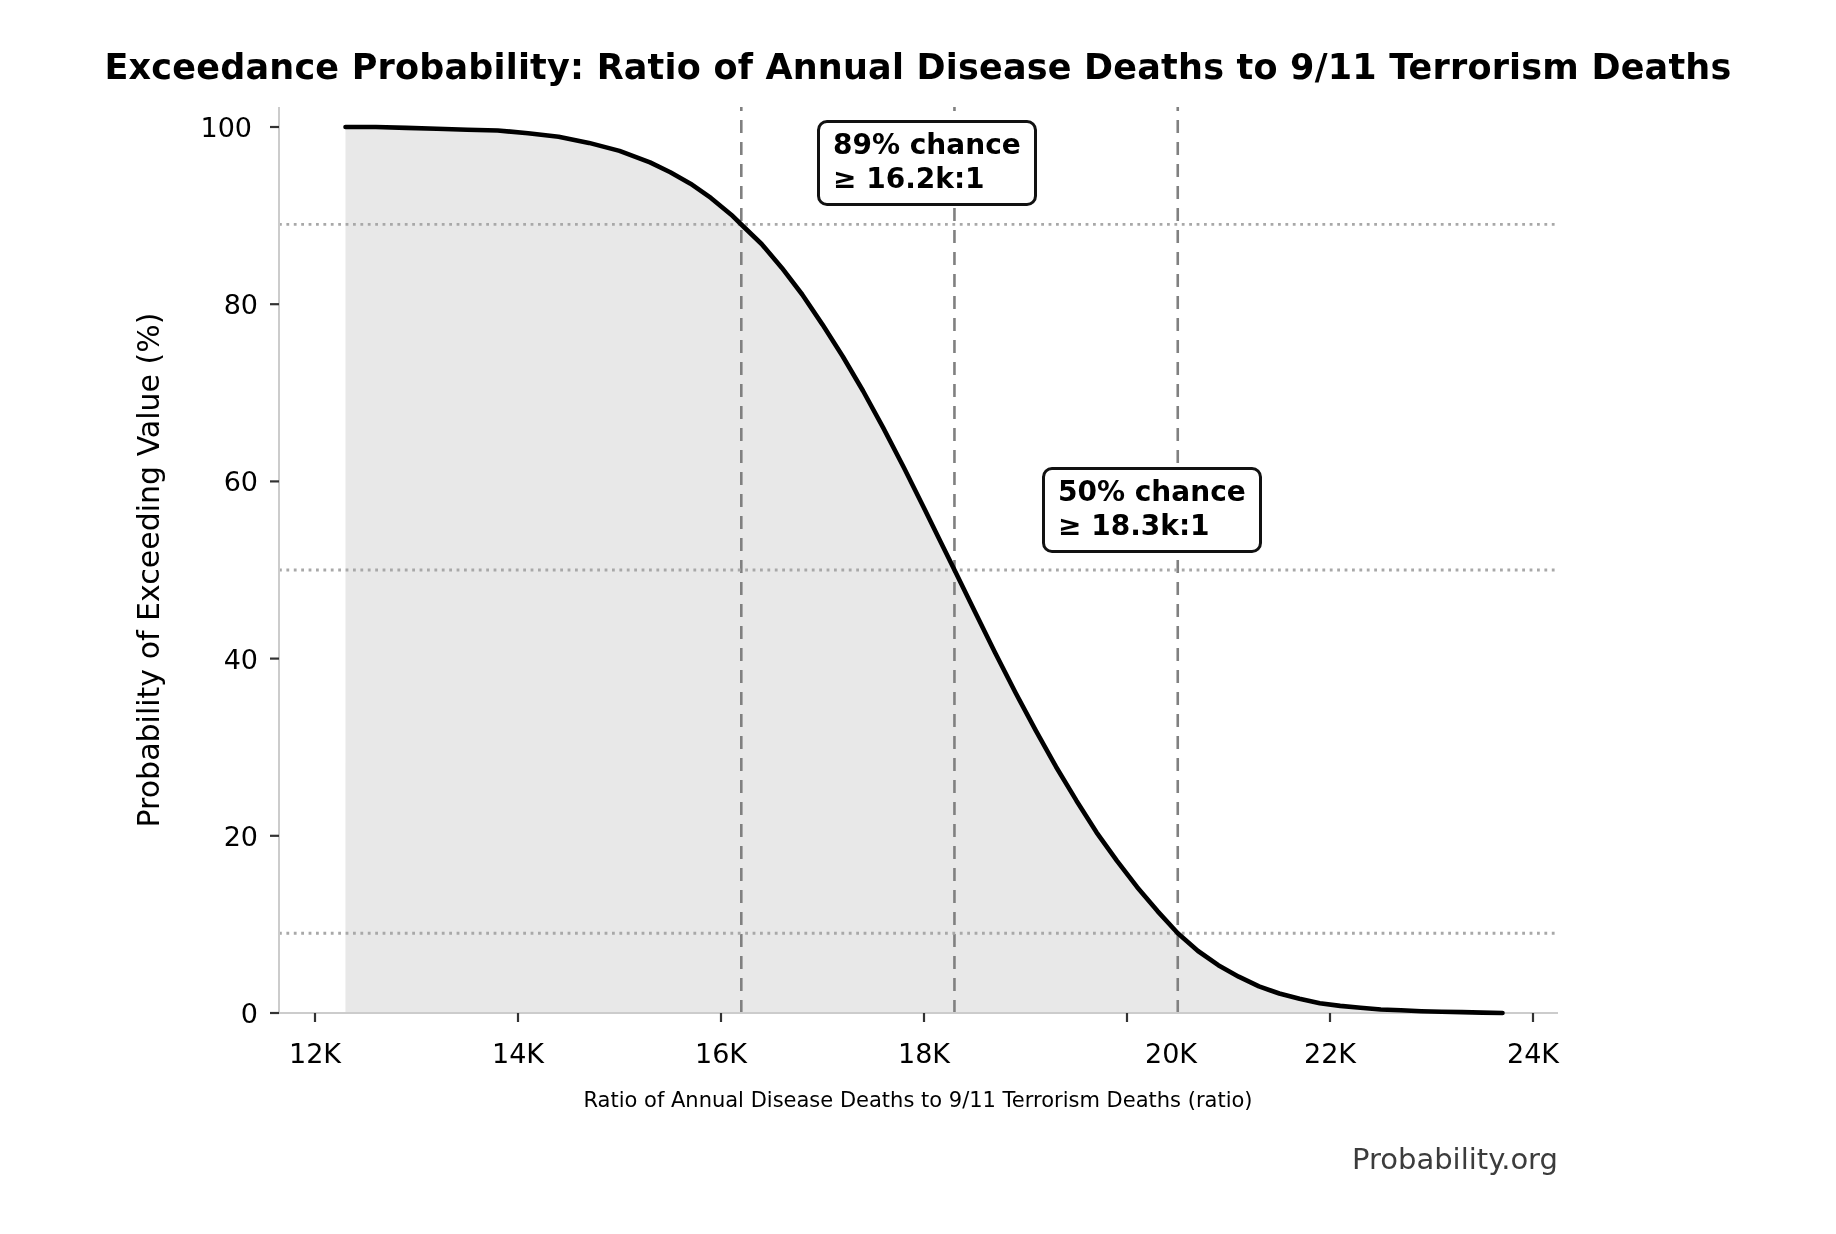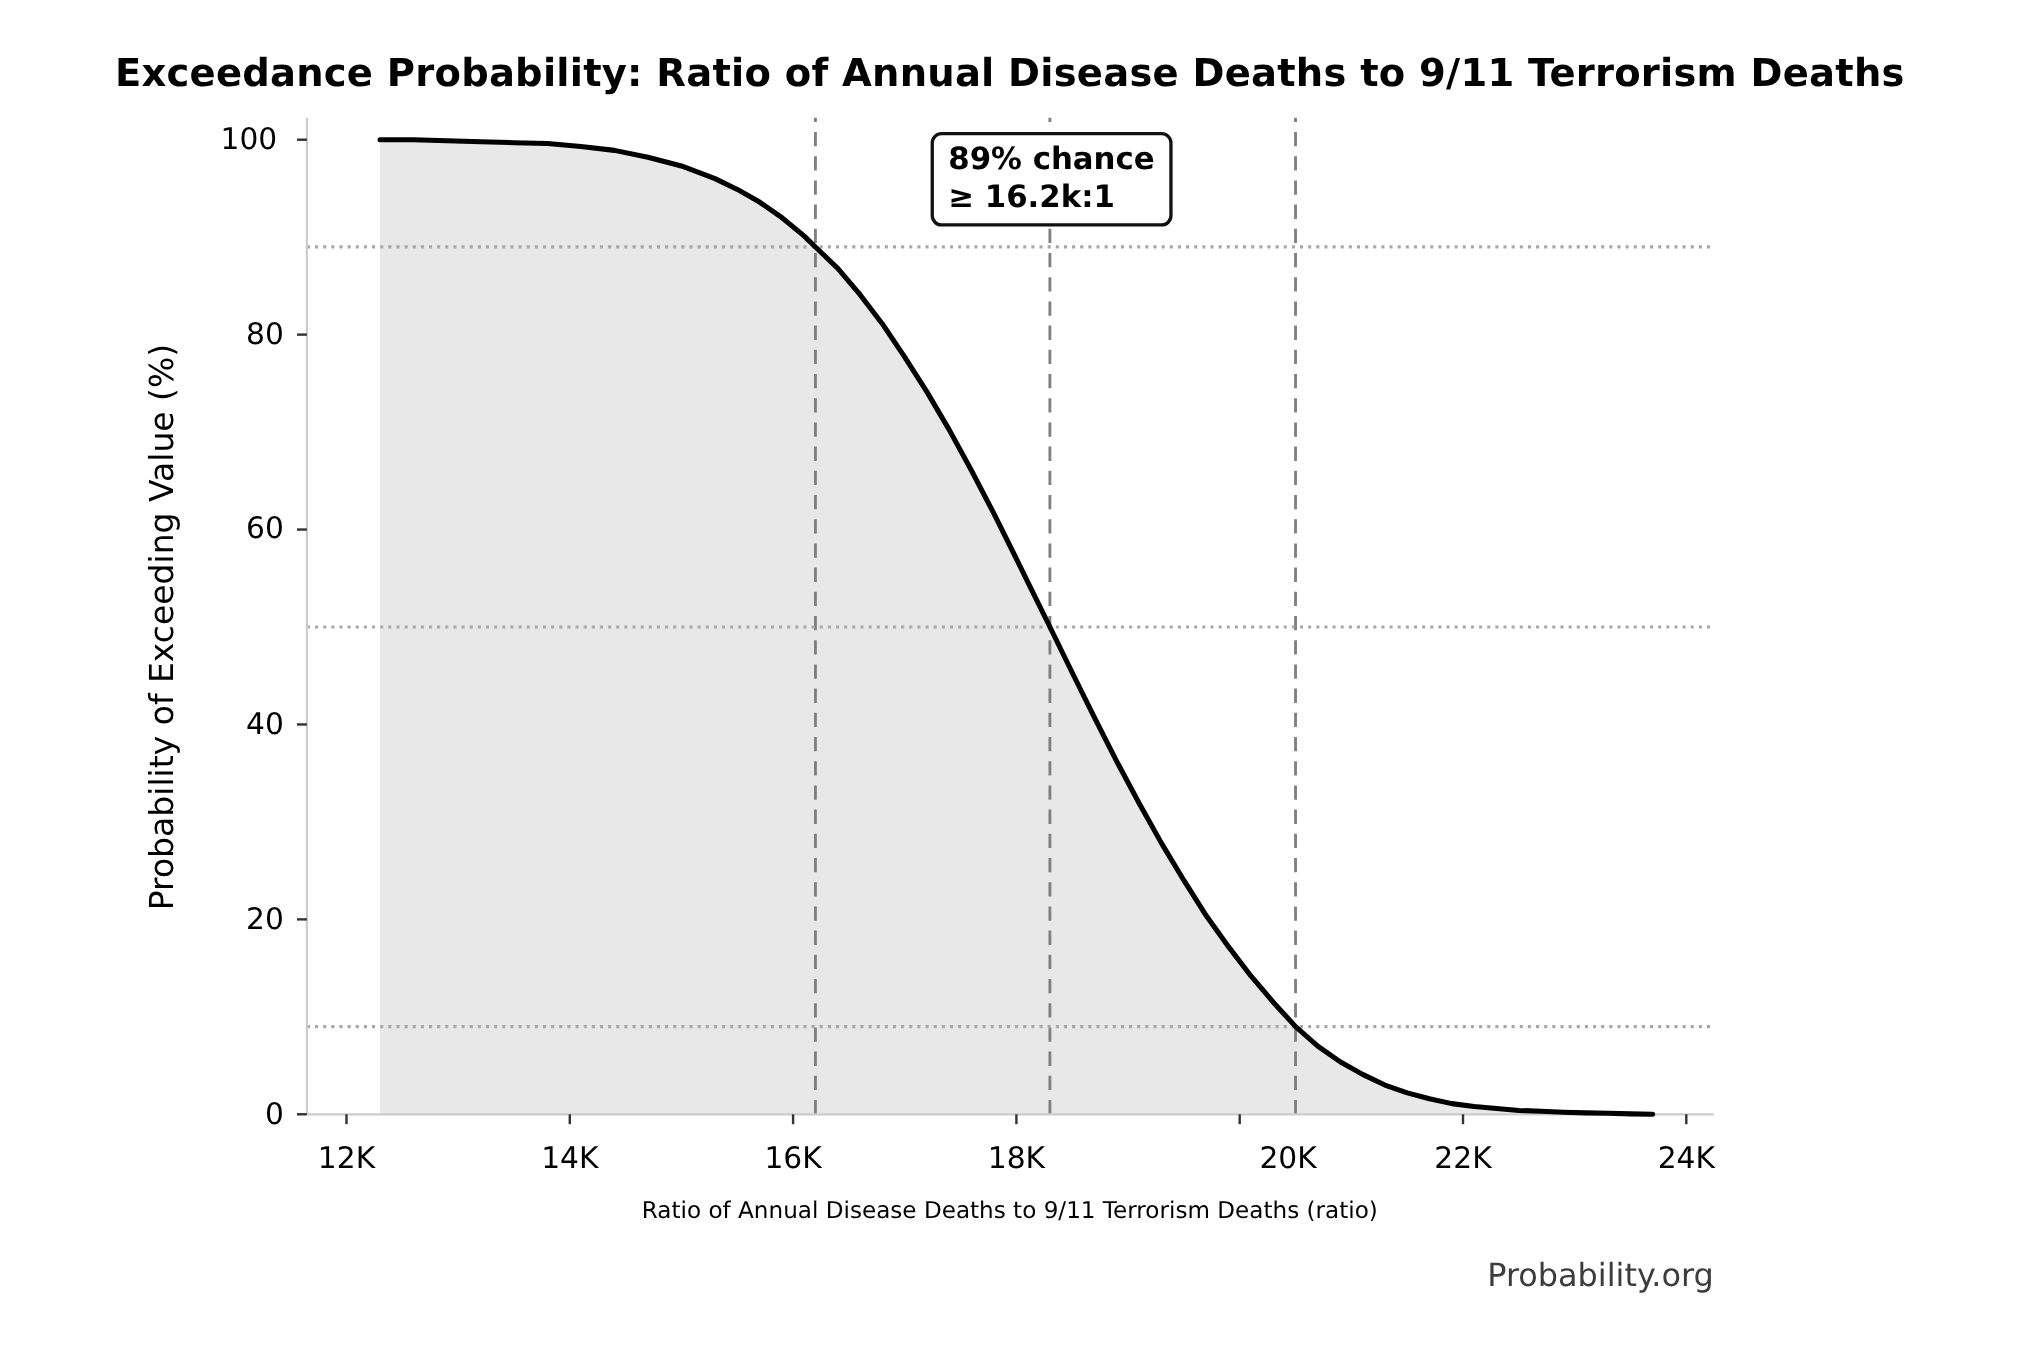--- a/index.html
+++ b/index.html
@@ -38,21 +38,21 @@
   .annotation-box{
     position:absolute;
     background:#ffffff;
     border:3px solid #111;
     border-radius:10px;
     padding:5px 13px 7px 13px;
     font-size:28px;font-weight:bold;color:#000;
     line-height:34px;white-space:nowrap;
     z-index:5;
   }
-  .ann-0{left:846px;top:120px;}
+  .ann-0{left:817px;top:120px;}
   .ann-1{left:1042px;top:467px;}
   .ann-2{left:1271px;top:826px;}
 </style>
 </head>
 <body>
 
 <div id="figure">
 
   <div class="chart-title">Exceedance Probability: Ratio of Annual Disease Deaths to 9/11 Terrorism Deaths</div>
 
@@ -97,18 +97,22 @@
       <div class="tick-label y-tick-label" style="left: 258px; top: 658.6px;">40</div>
       <div class="tick-label y-tick-label" style="left: 258px; top: 481.4px;">60</div>
       <div class="tick-label y-tick-label" style="left: 258px; top: 304.2px;">80</div>
       <div class="tick-label y-tick-label" style="left: 252px; top: 127px;">100</div>
     </div>
 
   <div class="annotation-box ann-0">
     <div>89% chance</div>
     <div>≥ 16.2k:1</div>
   </div>
+  <div class="annotation-box ann-1">
+    <div>50% chance</div>
+    <div>≥ 18.3k:1</div>
+  </div>
 
   <div class="x-axis-label">Ratio of Annual Disease Deaths to 9/11 Terrorism Deaths (ratio)</div>
 
   <div class="watermark">Probability.org</div>
 
 </div>
 
 </body></html>

